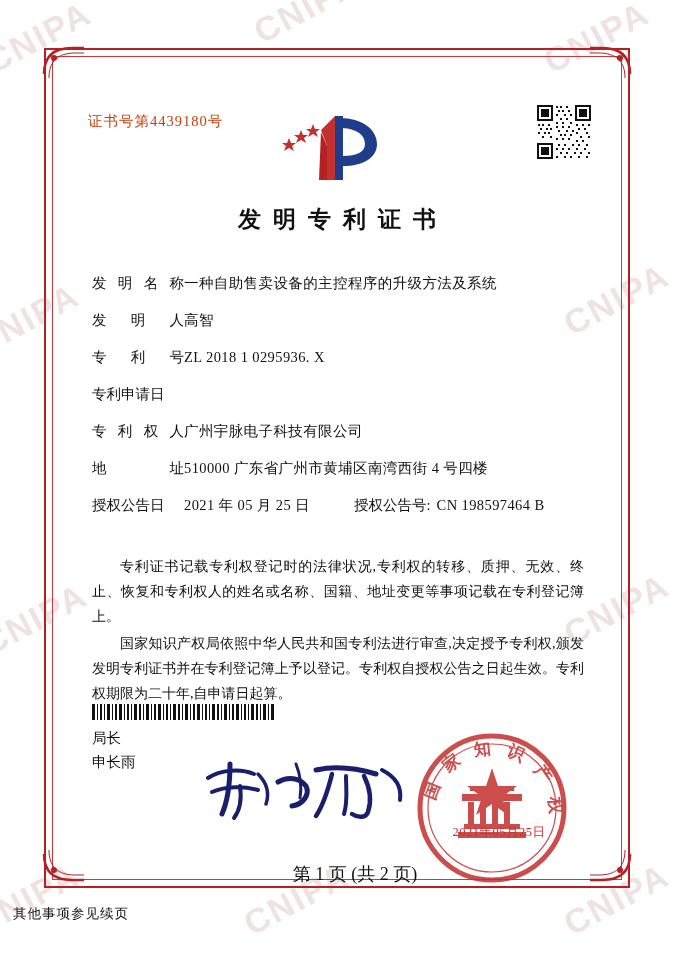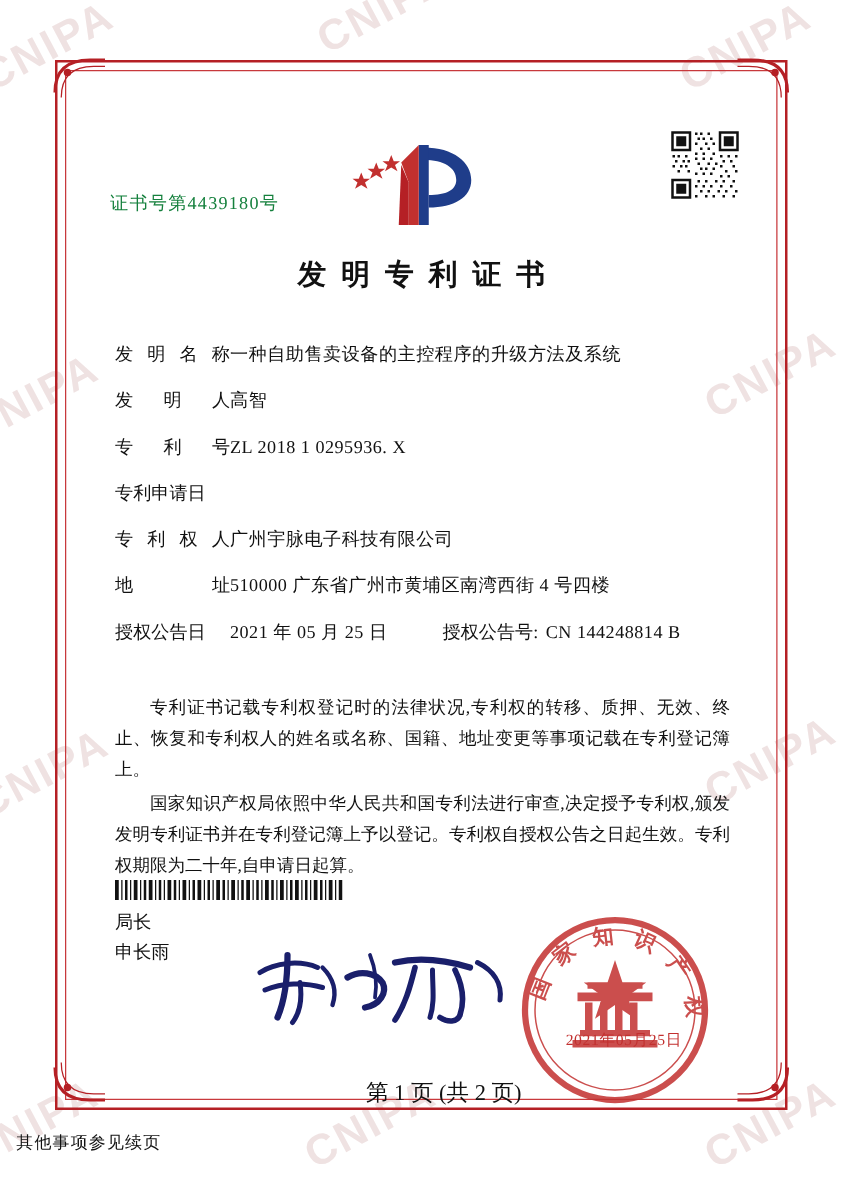--- a/index.html
+++ b/index.html
@@ -86,22 +86,21 @@
     height: 824px;
     z-index: 3;
   }
 
   .cert-no {
     position: absolute;
     left: 36px;
     top: 56px;
     font-size: 14.5px;
     letter-spacing: 1px;
-    color: #15803d;
-    margin-top: 41px;
+    color: #c2410c;
   }
 
   .qr {
     position: absolute;
     right: 30px;
     top: 48px;
     width: 56px;
     height: 56px;
   }
 
@@ -455,21 +454,21 @@
           <span></span>
           <span>址</span>
       </div>
       <div class="field-value">510000 广东省广州市黄埔区南湾西街 4 号四楼</div>
     </div>
 
     <div class="field-row pair">
       <div class="field-label">授权公告日</div>
       <div class="field-value">2021 年 05 月 25 日</div>
       <div class="field-sub-label">授权公告号:</div>
-      <div class="field-sub-value">CN 144248814 B</div>
+      <div class="field-sub-value">CN 198597464 B</div>
     </div>
 
   </div>
 
   <div class="paragraphs">
     <p>专利证书记载专利权登记时的法律状况,专利权的转移、质押、无效、终止、恢复和专利权人的姓名或名称、国籍、地址变更等事项记载在专利登记簿上。</p>
     <p>国家知识产权局依照中华人民共和国专利法进行审查,决定授予专利权,颁发发明专利证书并在专利登记簿上予以登记。专利权自授权公告之日起生效。专利权期限为二十年,自申请日起算。</p>
   </div>
 
   <div class="barcode">

